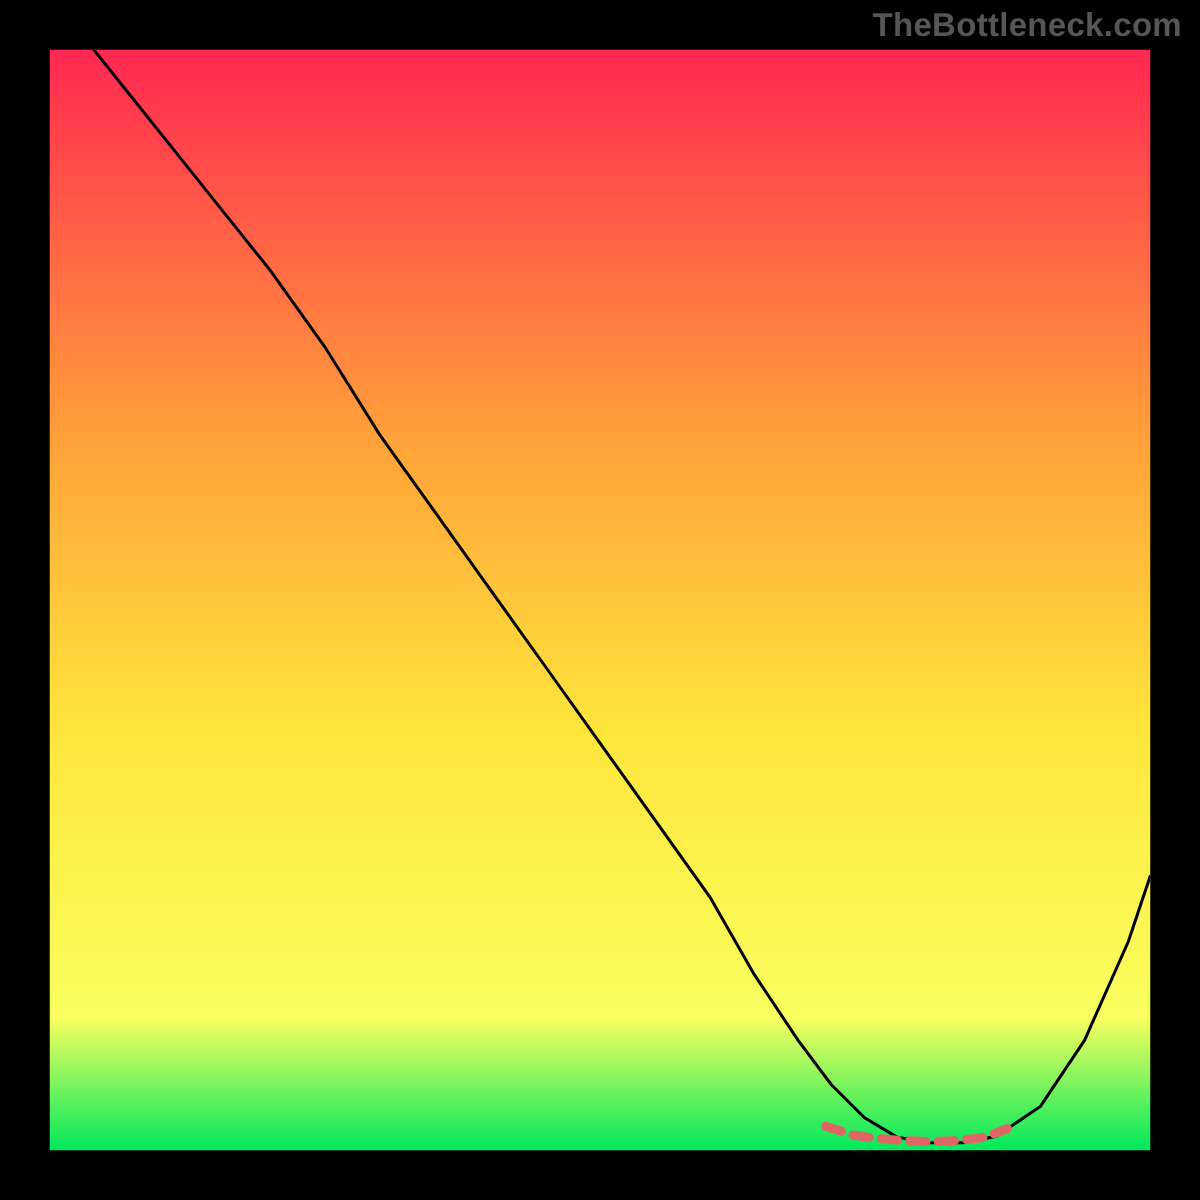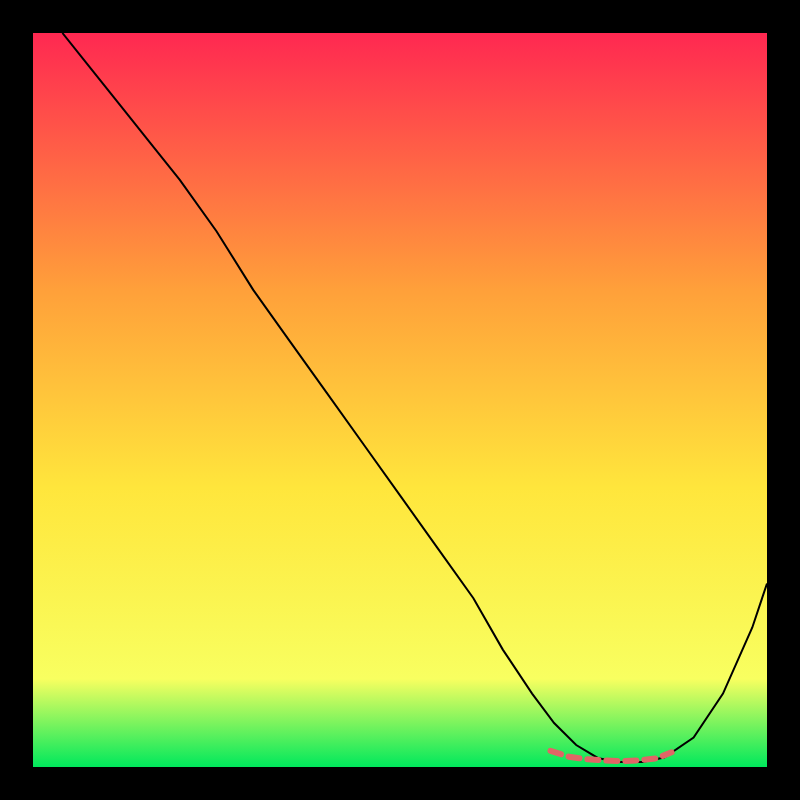--- a/index.html
+++ b/index.html
@@ -35,20 +35,21 @@
     height: 734px;
   }
   svg {
     display: block;
   }
 </style>
 </head>
 <body>
 
 <div class="container">
+  <div class="watermark">TheBottleneck.com</div>
   <div class="plot">
     <svg id="chart-svg" width="734" height="734" viewBox="0 0 734 734" preserveAspectRatio="none">
       <defs>
         <linearGradient id="bg-grad" x1="0" y1="0" x2="0" y2="1">
           <stop id="g0" offset="0%" stop-color="#ff2851"></stop>
           <stop id="g1" offset="35%" stop-color="#ffa03a"></stop>
           <stop id="g2" offset="62%" stop-color="#ffe63c"></stop>
           <stop id="g3" offset="88%" stop-color="#f8ff60"></stop>
           <stop id="g4" offset="100%" stop-color="#00e85c"></stop>
         </linearGradient>

